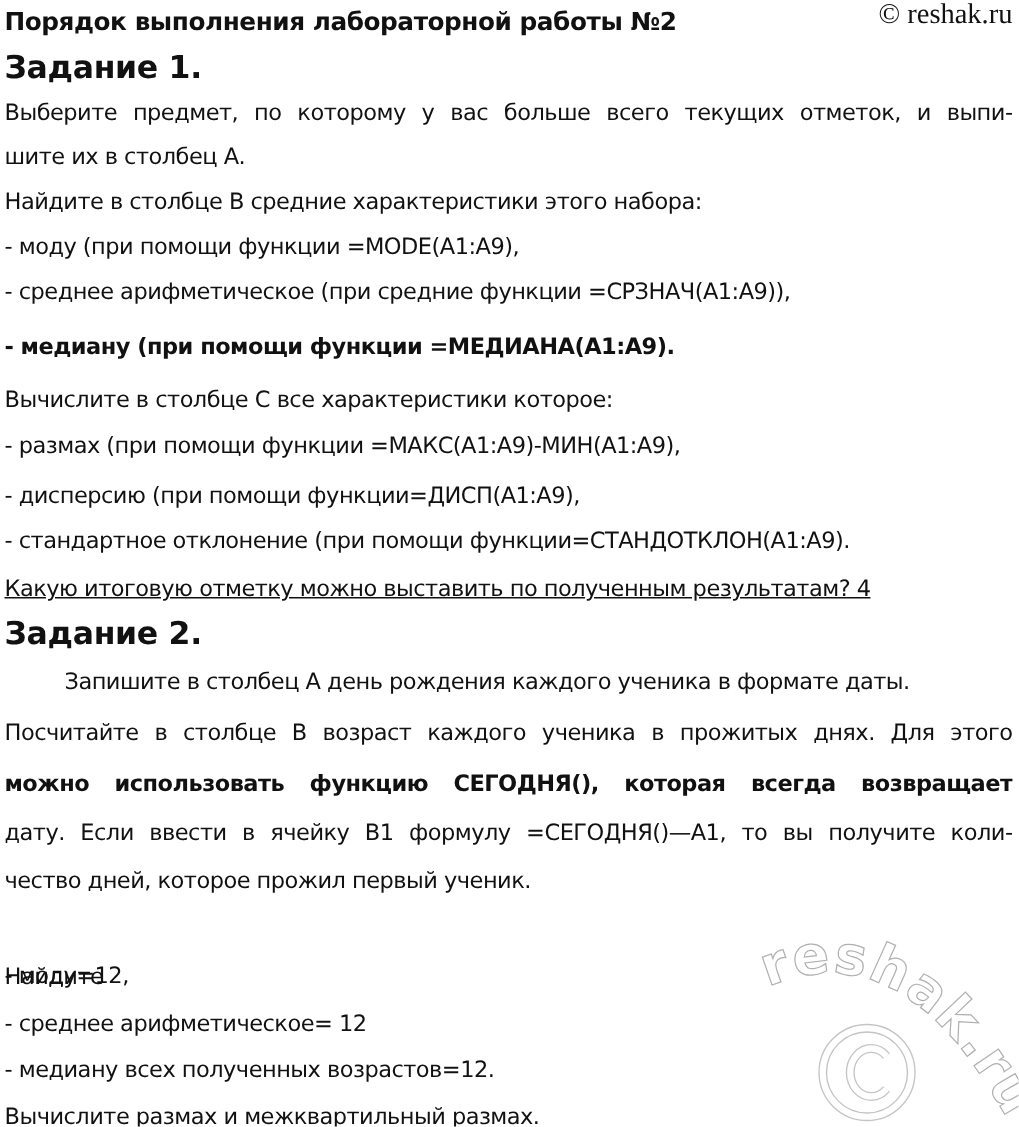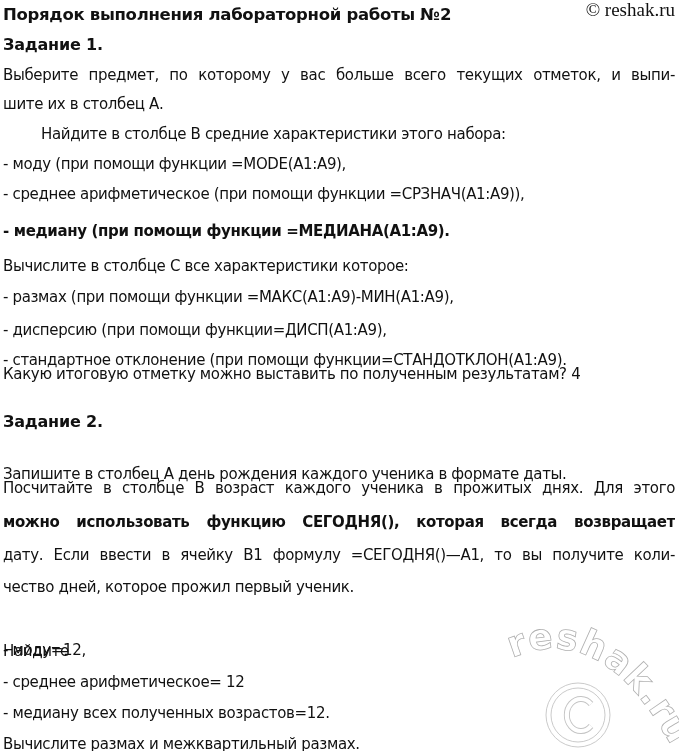--- a/index.html
+++ b/index.html
@@ -40,21 +40,21 @@
       height: 20px;
       overflow: hidden;
     }
     .title {
       font-weight: 700;
       font-size: 16.5px;
       letter-spacing: -0.3px;
     }
     .heading {
       font-weight: 700;
-      font-size: 16px;
+      font-size: 21px;
       letter-spacing: -0.2px;
     }
     .copyright {
       position: absolute;
       top: 0;
       right: 4px;
       font-family: "Liberation Serif", serif;
       font-size: 19px;
       line-height: 20px;
       color: #111111;
@@ -72,33 +72,33 @@
 <body>
 
 <div class="doc">
 
   <div class="line title" style="top:5px;">Порядок выполнения лабораторной работы №2</div>
 
   <div class="line heading" style="top:35px;">Задание 1.</div>
 
   <div class="line justify" style="top:65px;">Выберите предмет, по которому у вас больше всего текущих отметок, и выпи-</div>
   <div class="line" style="top:94px;">шите их в столбец А.</div>
-  <div class="line" style="top:124px;margin-left:38px;">Найдите в столбце В средние характеристики этого набора:</div>
+  <div class="line" style="top:124px;">Найдите в столбце В средние характеристики этого набора:</div>
   <div class="line" style="top:154px;">- моду (при помощи функции =MODE(A1:A9),</div>
-  <div class="line" style="top:184px;">- среднее арифметическое (при помощи функции =СРЗНАЧ(A1:A9)),</div>
+  <div class="line" style="top:184px;">- среднее арифметическое (при средние функции =СРЗНАЧ(A1:A9)),</div>
   <div class="line" style="top:221px;font-weight:bold;">- медиану (при помощи функции =МЕДИАНА(А1:А9).</div>
   <div class="line" style="top:256px;">Вычислите в столбце С все характеристики которое:</div>
   <div class="line" style="top:287px;">- размах (при помощи функции =МАКС(А1:А9)-МИН(А1:А9),</div>
   <div class="line" style="top:320px;">- дисперсию (при помощи функции=ДИСП(А1:А9),</div>
   <div class="line" style="top:350px;">- стандартное отклонение (при помощи функции=СТАНДОТКЛОН(А1:А9).</div>
-  <div class="line" style="top:364px;">Какую итоговую отметку можно выставить по полученным результатам? 4</div>
+  <div class="line" style="top:382px;text-decoration:underline;">Какую итоговую отметку можно выставить по полученным результатам? 4</div>
 
   <div class="line heading" style="top:412px;">Задание 2.</div>
 
-  <div class="line" style="top:464px;">Запишите в столбец А день рождения каждого ученика в формате даты.</div>
+  <div class="line" style="top:444px;margin-left:40px;">Запишите в столбец А день рождения каждого ученика в формате даты.</div>
   <div class="line justify" style="top:478px;">Посчитайте в столбце В возраст каждого ученика в прожитых днях. Для этого</div>
   <div class="line justify" style="top:512px;font-weight:bold;">можно использовать функцию СЕГОДНЯ(), которая всегда возвращает текущую</div>
   <div class="line justify" style="top:545px;">дату. Если ввести в ячейку В1 формулу =СЕГОДНЯ()—А1, то вы получите коли-</div>
   <div class="line" style="top:577px;">чество дней, которое прожил первый ученик.</div>
   <div class="line" style="top:609px;margin-top:32px;">Найдите</div>
   <div class="line" style="top:640px;">- моду=12,</div>
   <div class="line" style="top:672px;">- среднее арифметическое= 12</div>
   <div class="line" style="top:703px;">- медиану всех полученных возрастов=12.</div>
   <div class="line" style="top:734px;">Вычислите размах и межквартильный размах.</div>
 </div>

